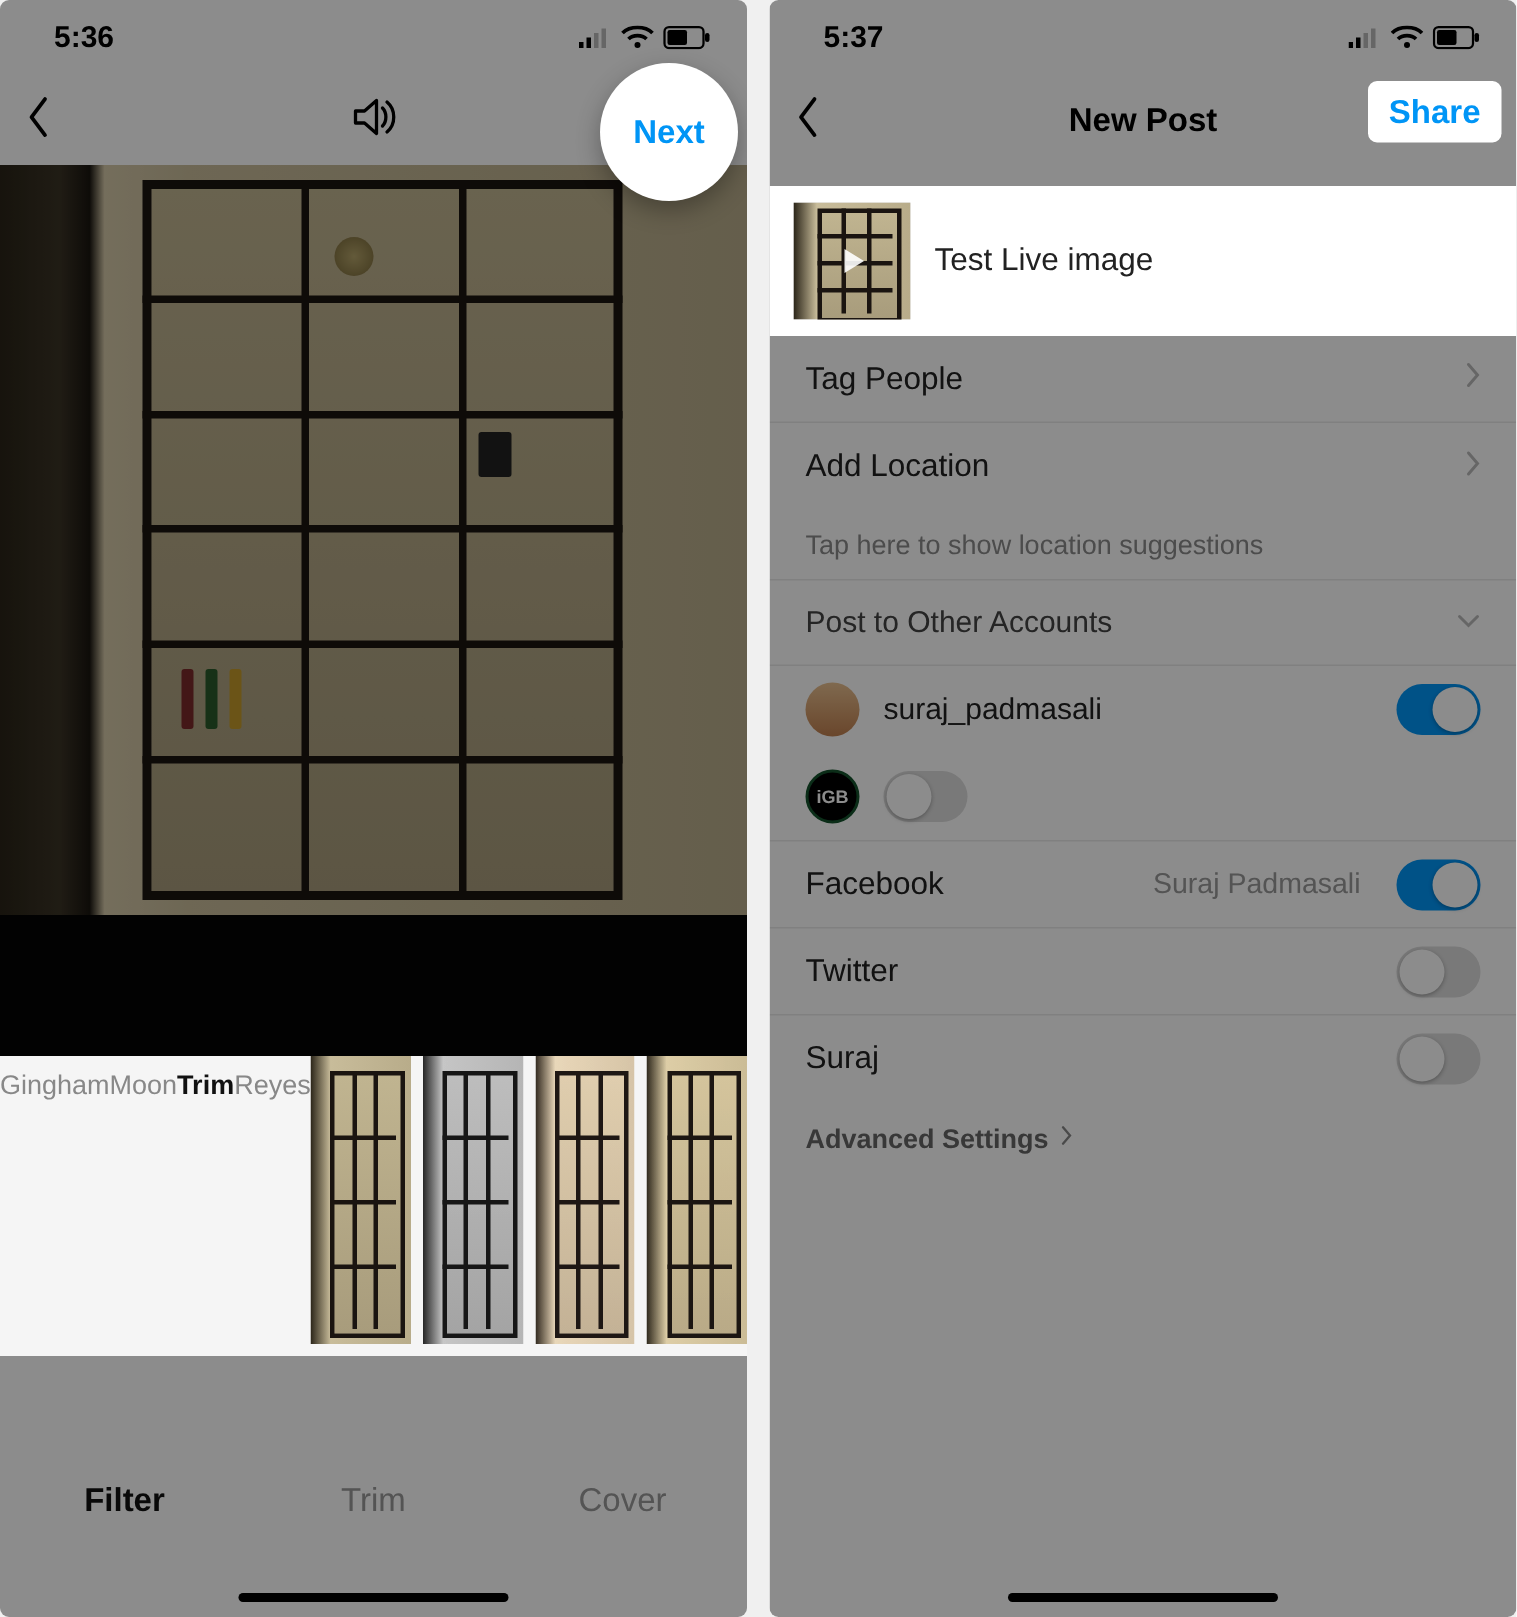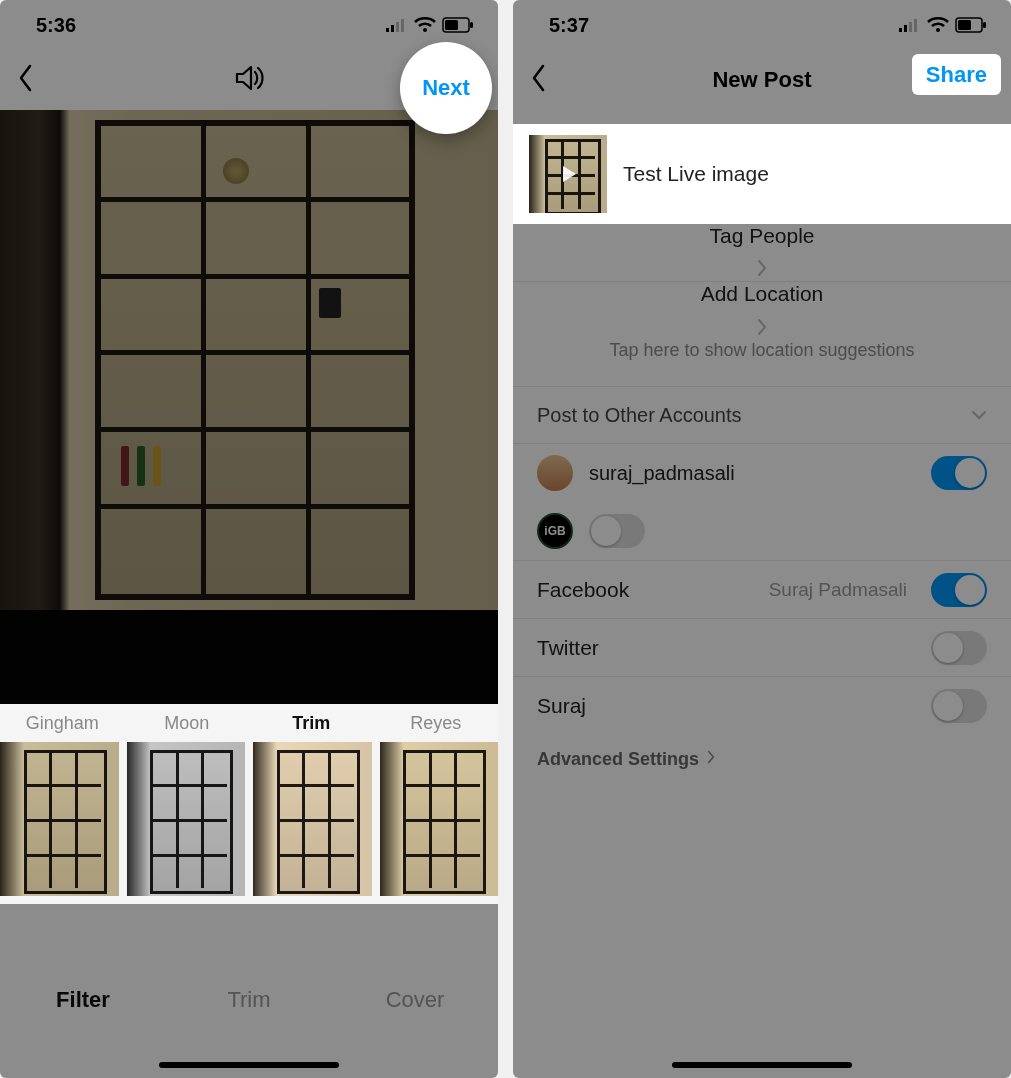--- a/index.html
+++ b/index.html
@@ -25,21 +25,21 @@
   .preview-area { position: absolute; top: 110px; left: 0; right: 0; height: 500px; background: #000; }
   .bookshelf { position: relative; width: 100%; height: 100%; background: linear-gradient(90deg, #2a2418 0%, #3b3426 8%, #1a1610 12%, #d4c8a8 14%, #c8bc9a 25%, #b8ac8a 100%); }
   .shelf-grid { position: absolute; left: 95px; top: 10px; width: 320px; height: 480px; }
   .shelf-grid .frame { position: absolute; inset: 0; border: 6px solid #1a1410; background: linear-gradient(#c0b490, #a89c7c); }
   .shelf-row { position: absolute; left: 0; right: 0; border-top: 5px solid #1a1410; }
   .shelf-col { position: absolute; top: 0; bottom: 0; border-left: 5px solid #1a1410; }
   .shelf-item { position: absolute; background: #555; border-radius: 2px; }
 
   .bottom-black { position: absolute; top: 610px; left: 0; right: 0; height: 94px; background: #050505; }
 
-  .filter-strip { position: absolute; top: 704px; left: 0; right: 0; height: 200px; background: #f5f5f5; display: flex; flex-direction: column; z-index: 60; }
+  .filter-strip { position: absolute; top: 704px; left: 0; right: 0; height: 200px; background: #f5f5f5; display: flex; flex-direction: row; z-index: 60; }
   .filter-labels { display: flex; height: 38px; align-items: center; }
   .filter-label { flex: 1; text-align: center; font-size: 18px; color: #888; }
   .filter-label.selected { color: #111; font-weight: 600; }
   .filter-thumbs { flex: 1; display: flex; gap: 8px; padding: 0 0 8px 0; }
   .thumb { flex: 1; min-width: 0; position: relative; overflow: hidden; }
   .thumb .mini-shelf { width: 100%; height: 100%; }
 
   .bottom-tabs { position: absolute; top: 960px; left: 0; right: 0; height: 80px; display: flex; align-items: center; background: #fff; }
   .bottom-tab { flex: 1; text-align: center; font-size: 22px; color: #999; }
   .bottom-tab.selected { color: #111; font-weight: 700; }
@@ -51,21 +51,21 @@
 
   
   .share-btn { background: #fff; border-radius: 6px; padding: 8px 14px; font-size: 22px; font-weight: 700; color: #0095f6; }
   .caption-row { position: absolute; top: 124px; left: 0; right: 0; height: 100px; background: #fff; display: flex; align-items: center; padding: 0 16px; gap: 16px; z-index: 60; }
   .caption-thumb { width: 78px; height: 78px; position: relative; overflow: hidden; background: #ddd; }
   .caption-thumb .play-overlay { position: absolute; inset: 0; display: flex; align-items: center; justify-content: center; }
   .caption-thumb .play-overlay svg { width: 24px; height: 24px; }
   .caption-text { font-size: 21px; color: #222; }
 
   .settings { position: absolute; top: 224px; left: 0; right: 0; bottom: 0; background: #fff; }
-  .row { height: 58px; display: flex; align-items: center; justify-content: space-between; padding: 0 24px; border-bottom: 1px solid #eaeaea; flex-direction: column; }
+  .row { height: 58px; display: flex; align-items: center; justify-content: space-between; padding: 0 24px; border-bottom: 1px solid #eaeaea; }
   .row.no-border { border-bottom: none; }
   .row .label { font-size: 21px; color: #222; }
   .row.hint { height: 46px; }
   .row.hint .label { font-size: 18px; color: #8a8a8a; }
   .section-row { height: 58px; display: flex; align-items: center; justify-content: space-between; padding: 0 24px; border-top: 1px solid #eaeaea; border-bottom: 1px solid #eaeaea; }
   .section-row .label { font-size: 20px; color: #444; }
   .chevron svg { width: 10px; height: 18px; stroke: #bbb; }
   .chevron-down svg { width: 16px; height: 10px; stroke: #bbb; }
 
   .account-row { height: 58px; display: flex; align-items: center; padding: 0 24px; gap: 16px; }

